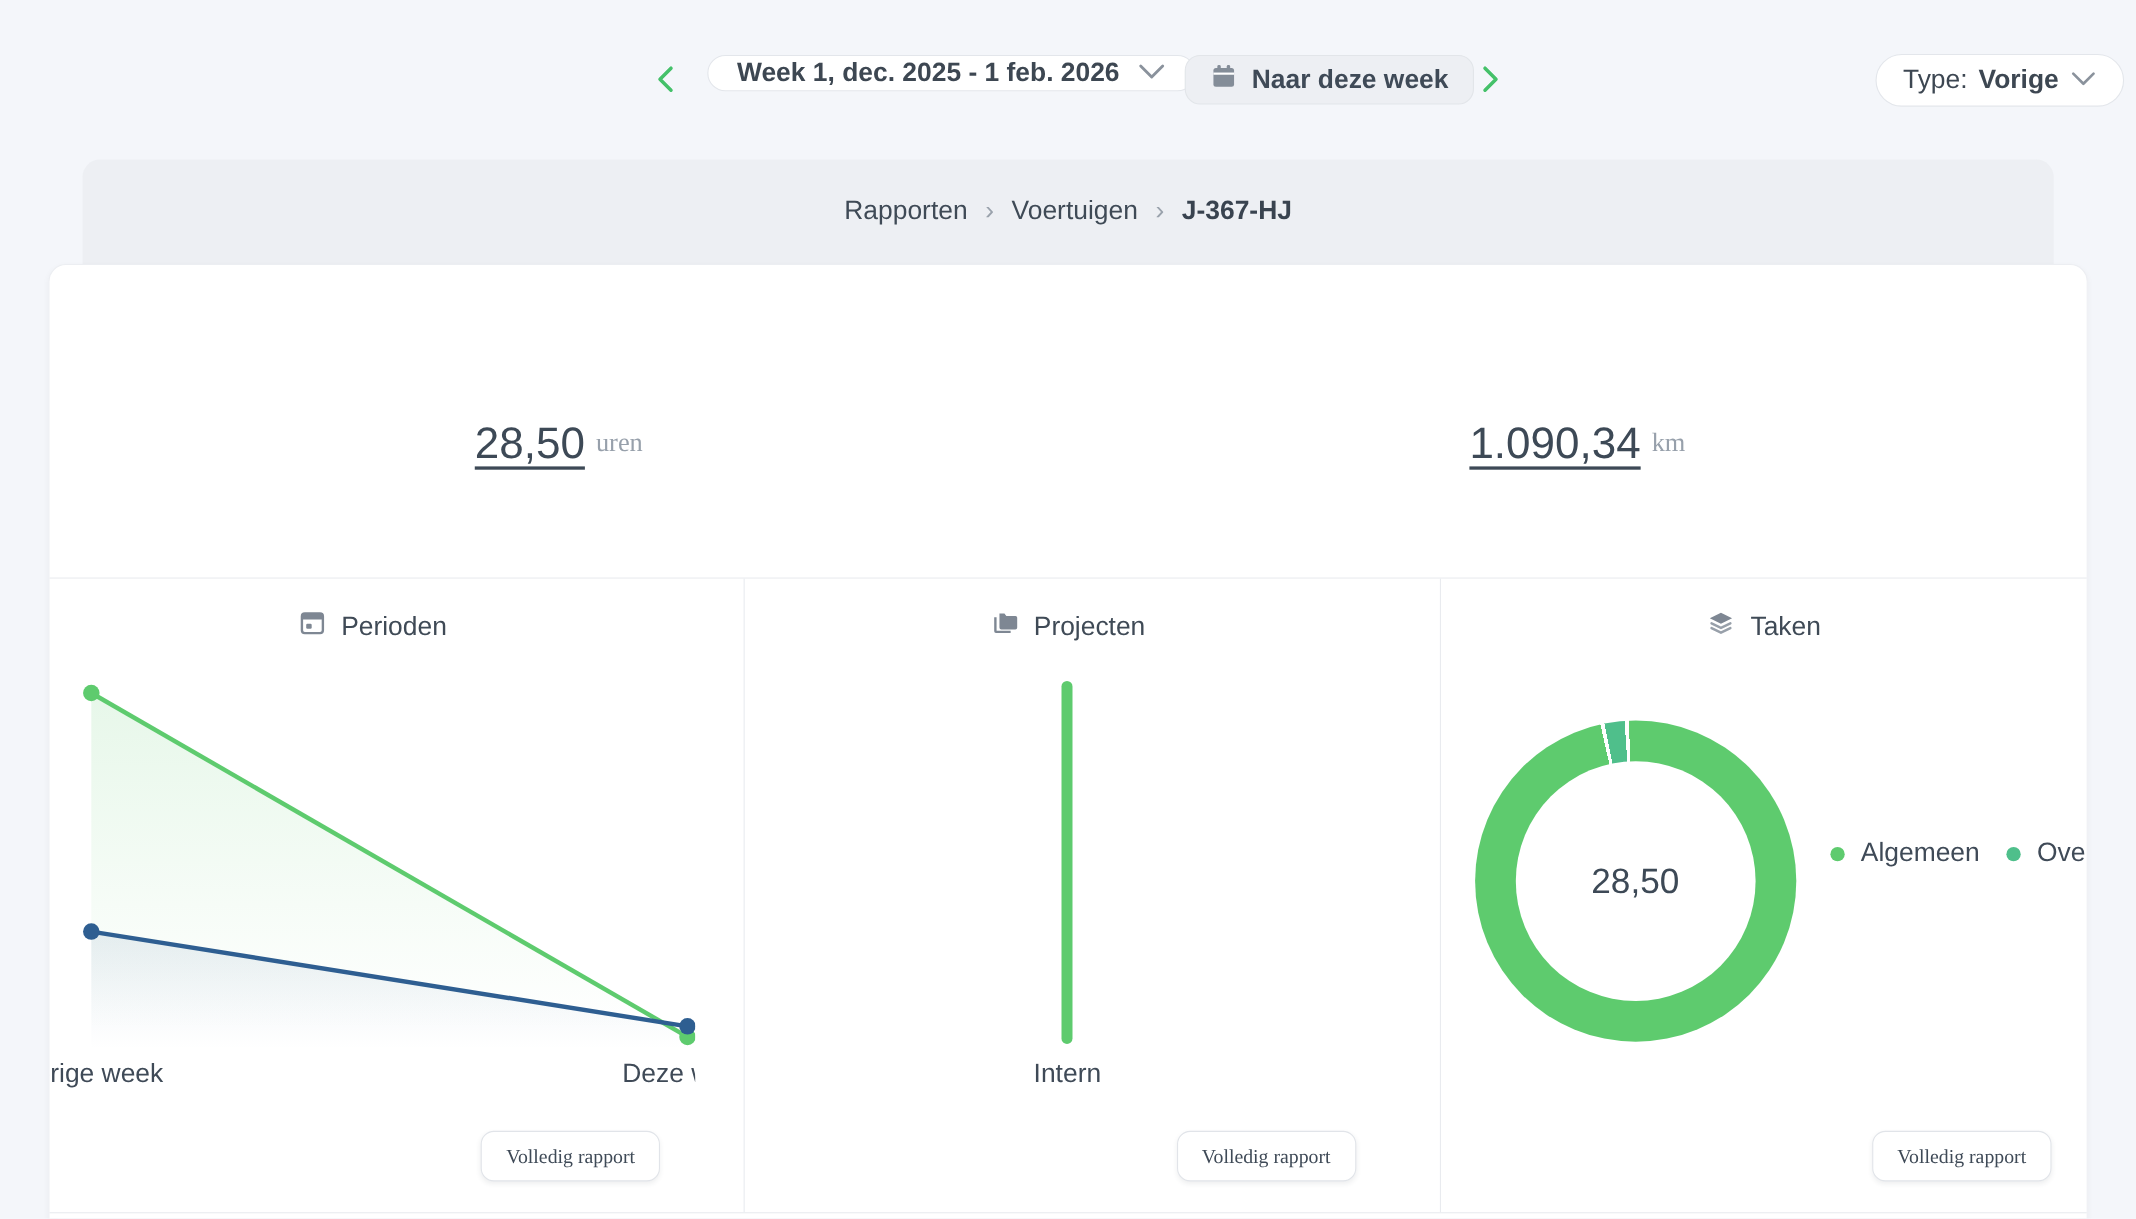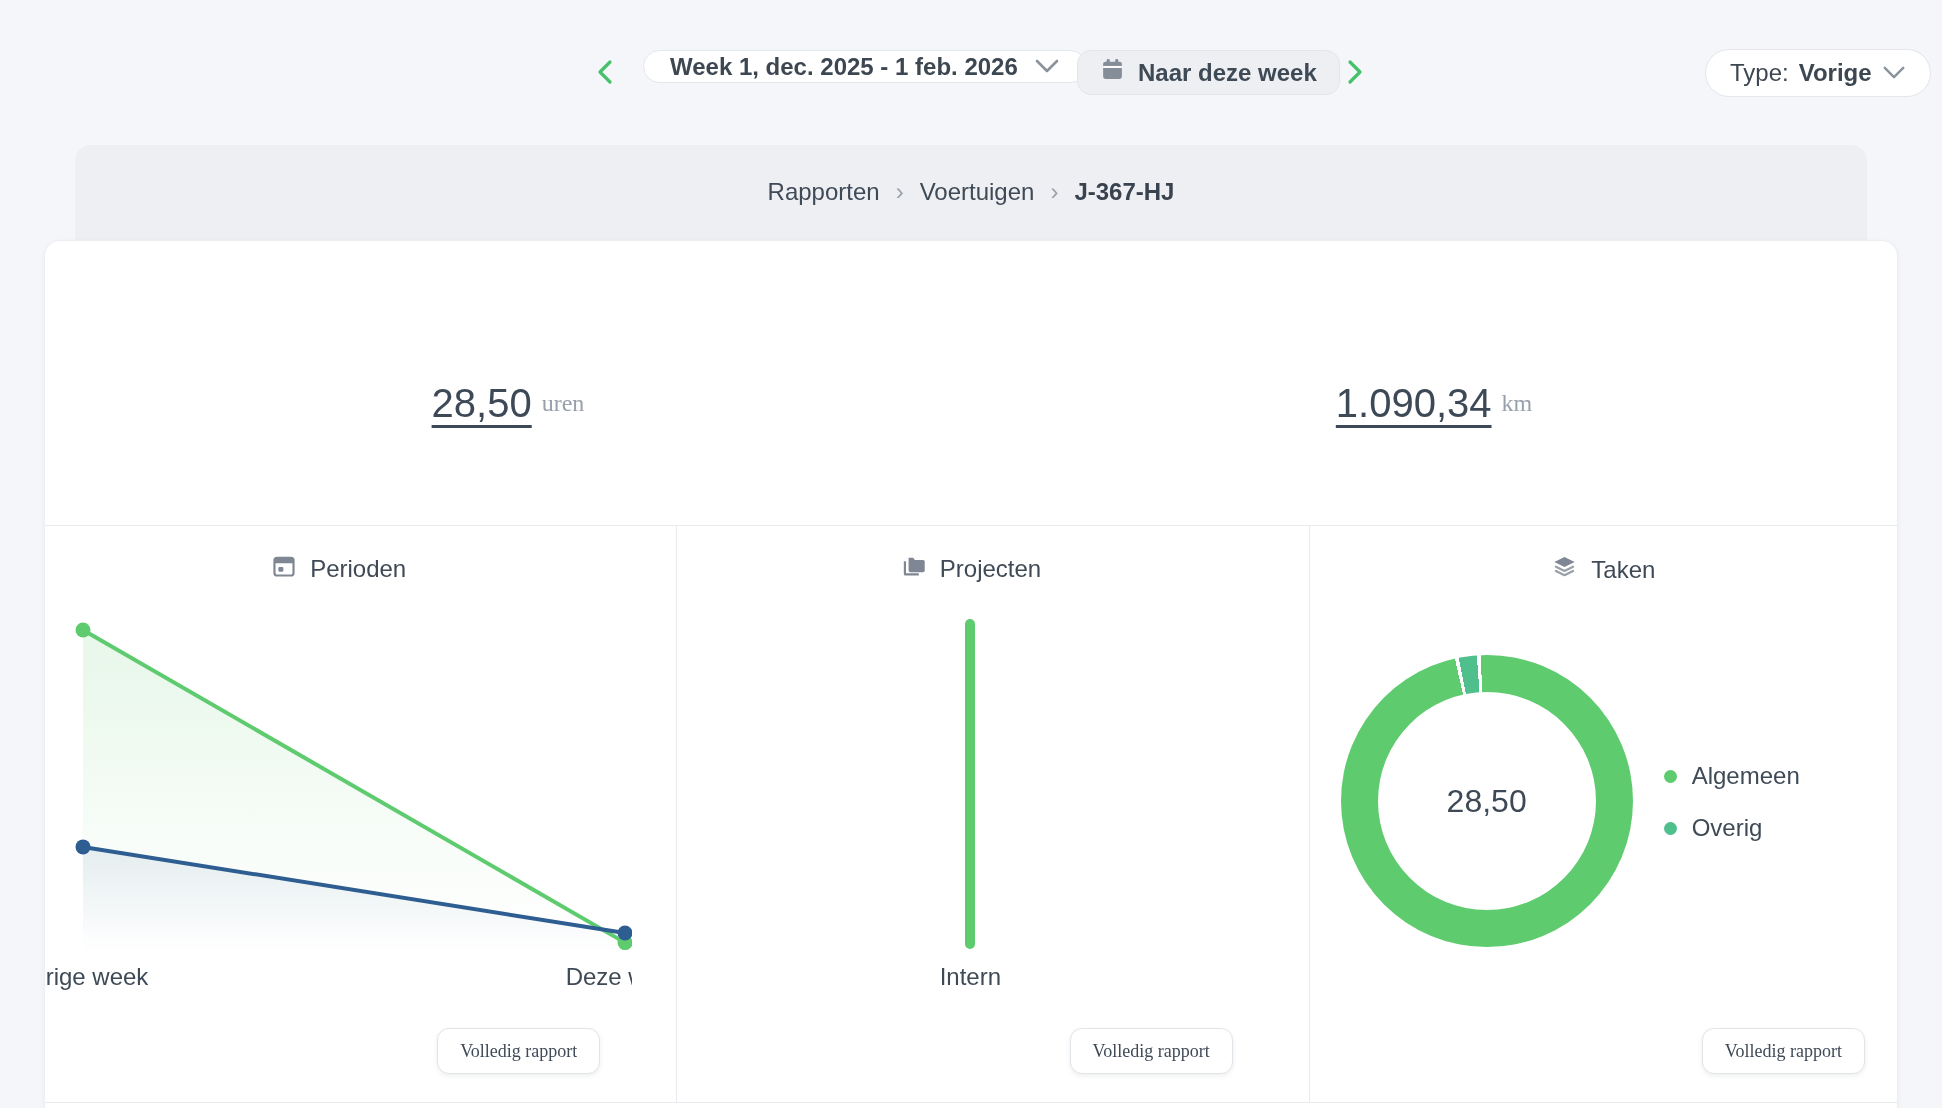--- a/index.html
+++ b/index.html
@@ -39,21 +39,21 @@
   .panel-header { position:absolute; top:27px; left:0; right:0; display:flex; justify-content:center; align-items:center; gap:13px; font-size:24px; color:#3f4a56; }
 
   .axis-label { position:absolute; top:437px; transform:translateX(-50%); font-size:24px; color:#3f4a57; white-space:nowrap; }
   #line-svg { position:absolute; left:0; top:0; }
 
   .proj-bar { position:absolute; left:288px; top:93px; width:10px; border-radius:6px; }
 
   .donut { position:absolute; left:31px; top:129px; width:292px; height:292px; border-radius:50%; }
   .donut-hole { position:absolute; inset:37px; background:#fff; border-radius:50%; display:flex; align-items:center; justify-content:center; }
   .donut-center { font-size:32px; color:#3d4956; }
-  .legend { position:absolute; left:354px; top:236px; display:flex; flex-direction:column; gap:24px; }
+  .legend { position:absolute; left:354px; top:236px; display:flex; gap:24px; }
   .legend-item { display:flex; align-items:center; gap:15px; font-size:24px; color:#3f4a57; cursor:pointer; }
   .legend-dot { width:13px; height:13px; border-radius:50%; flex:none; }
 
   .report-btn { position:absolute; right:32px; bottom:28px; height:46px; padding:0 22px; background:#fff; border:1px solid #e1e4e9; border-radius:12px; box-shadow:0 2px 5px rgba(40,50,60,0.08); font-size:18px; color:#3f4a57; font-family:Liberation Serif, serif; display:flex; align-items:center; cursor:pointer; }
 </style>
 </head>
 <body>
 
 <div class="screen">
 

